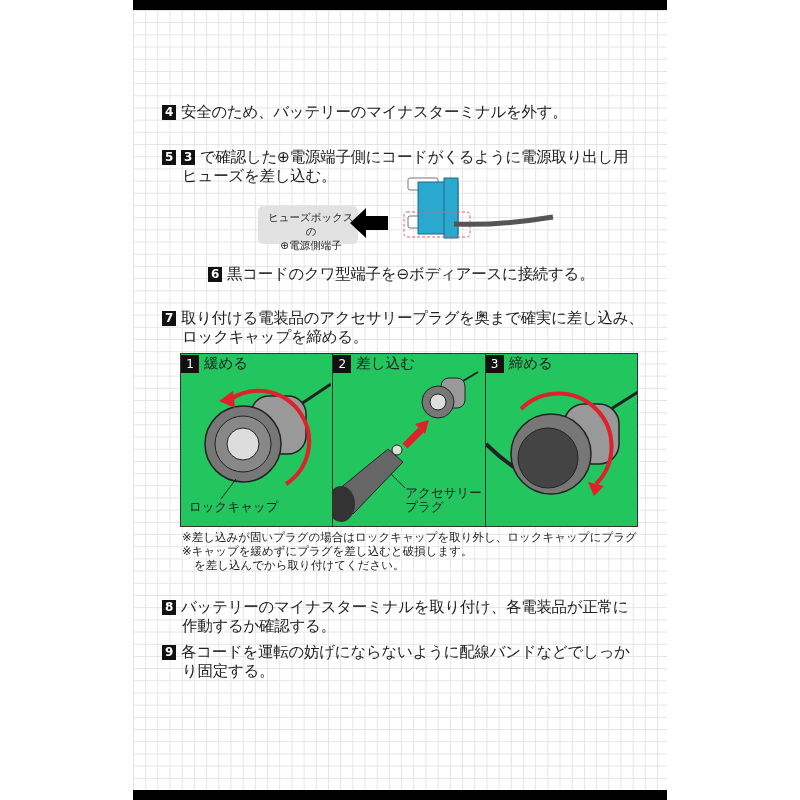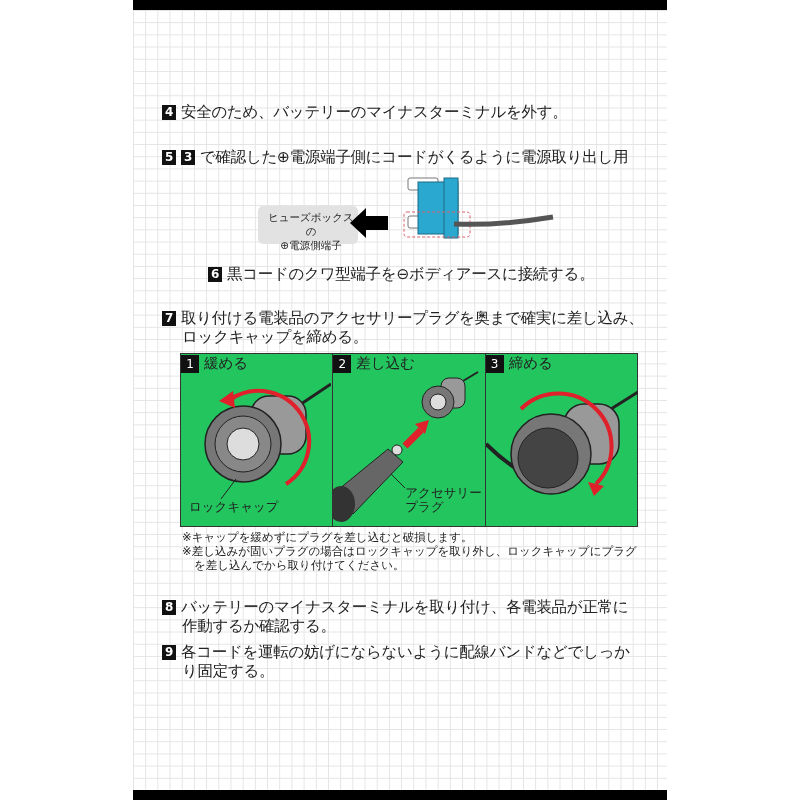--- a/index.html
+++ b/index.html
@@ -32,20 +32,21 @@
 <div class="panel"></div>
 <div class="bar top"></div>
 <div class="bar bottom"></div>
 
 <div class="step" style="top:103px;">
   <span class="num">4</span><span>安全のため、バッテリーのマイナスターミナルを外す。</span>
 </div>
 
 <div class="step" style="top:148px;">
   <span class="num">5</span><span class="num">3</span><span>で確認した⊕電源端子側にコードがくるように電源取り出し用</span>
+  <span class="line2">ヒューズを差し込む。</span>
 </div>
 
 <div class="fuse-fig">
   <div class="fuse-label">
     <div>ヒューズボックスの</div>
     <div>⊕電源側端子</div>
   </div>
   <svg width="300" height="72" style="position:absolute;left:0;top:0;">
     <path d="M108 44 h22 v14 h-22 z" fill="#000"></path>
     <path d="M108 36 L92 51 L108 66 z" fill="#000"></path>
@@ -109,22 +110,22 @@
       <rect x="78" y="50" width="55" height="60" rx="20" fill="#999" stroke="#222" stroke-width="1.5"></rect>
       <circle cx="65" cy="100" r="40" fill="#777" stroke="#222" stroke-width="1.5"></circle>
       <circle cx="62" cy="104" r="30" fill="#444" stroke="#222"></circle>
       <path d="M35 55 A50 50 0 0 1 110 130" stroke="#e0202a" stroke-width="4" fill="none"></path>
       <path d="M102 128 L118 132 L108 142 z" fill="#e0202a"></path>
     </svg>
   </div>
 </div>
 
 <div class="notes">
+  <div>※差し込みが固いプラグの場合はロックキャップを取り外し、ロックキャップにプラグ</div>
   <div>※キャップを緩めずにプラグを差し込むと破損します。</div>
-  <div>※差し込みが固いプラグの場合はロックキャップを取り外し、ロックキャップにプラグ</div>
   <div class="indent">を差し込んでから取り付けてください。</div>
 </div>
 
 <div class="step" style="top:598px;">
   <span class="num">8</span><span>バッテリーのマイナスターミナルを取り付け、各電装品が正常に</span>
   <span class="line2">作動するか確認する。</span>
 </div>
 
 <div class="step" style="top:643px;">
   <span class="num">9</span><span>各コードを運転の妨げにならないように配線バンドなどでしっか</span>

